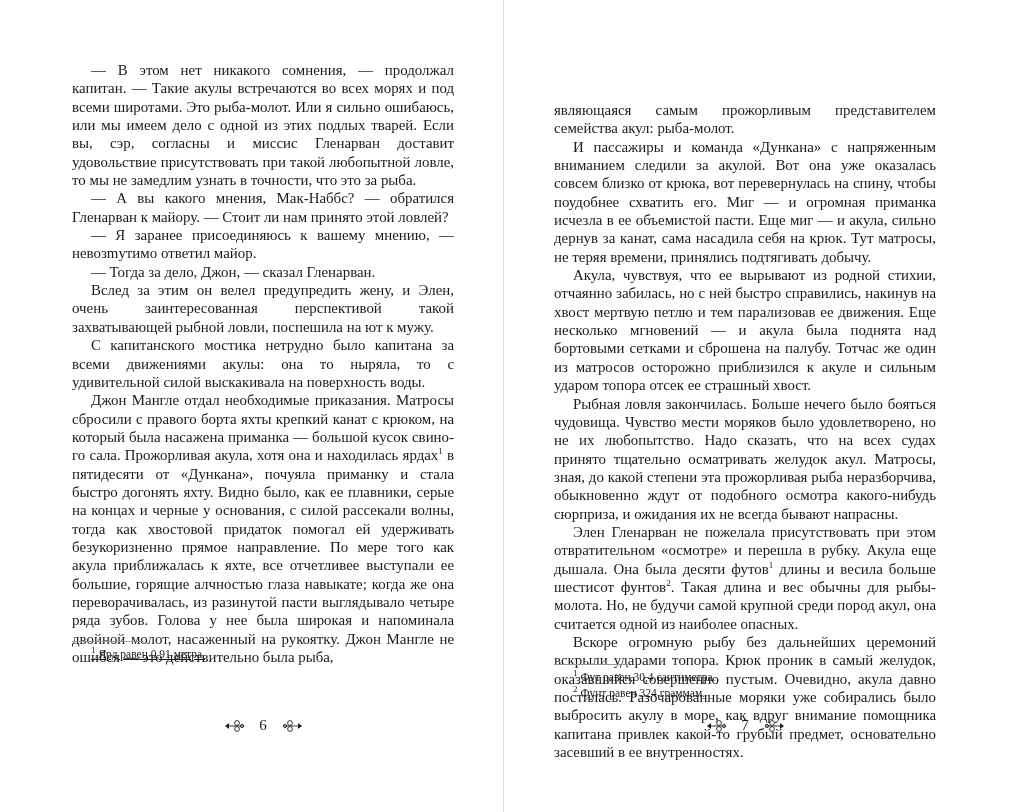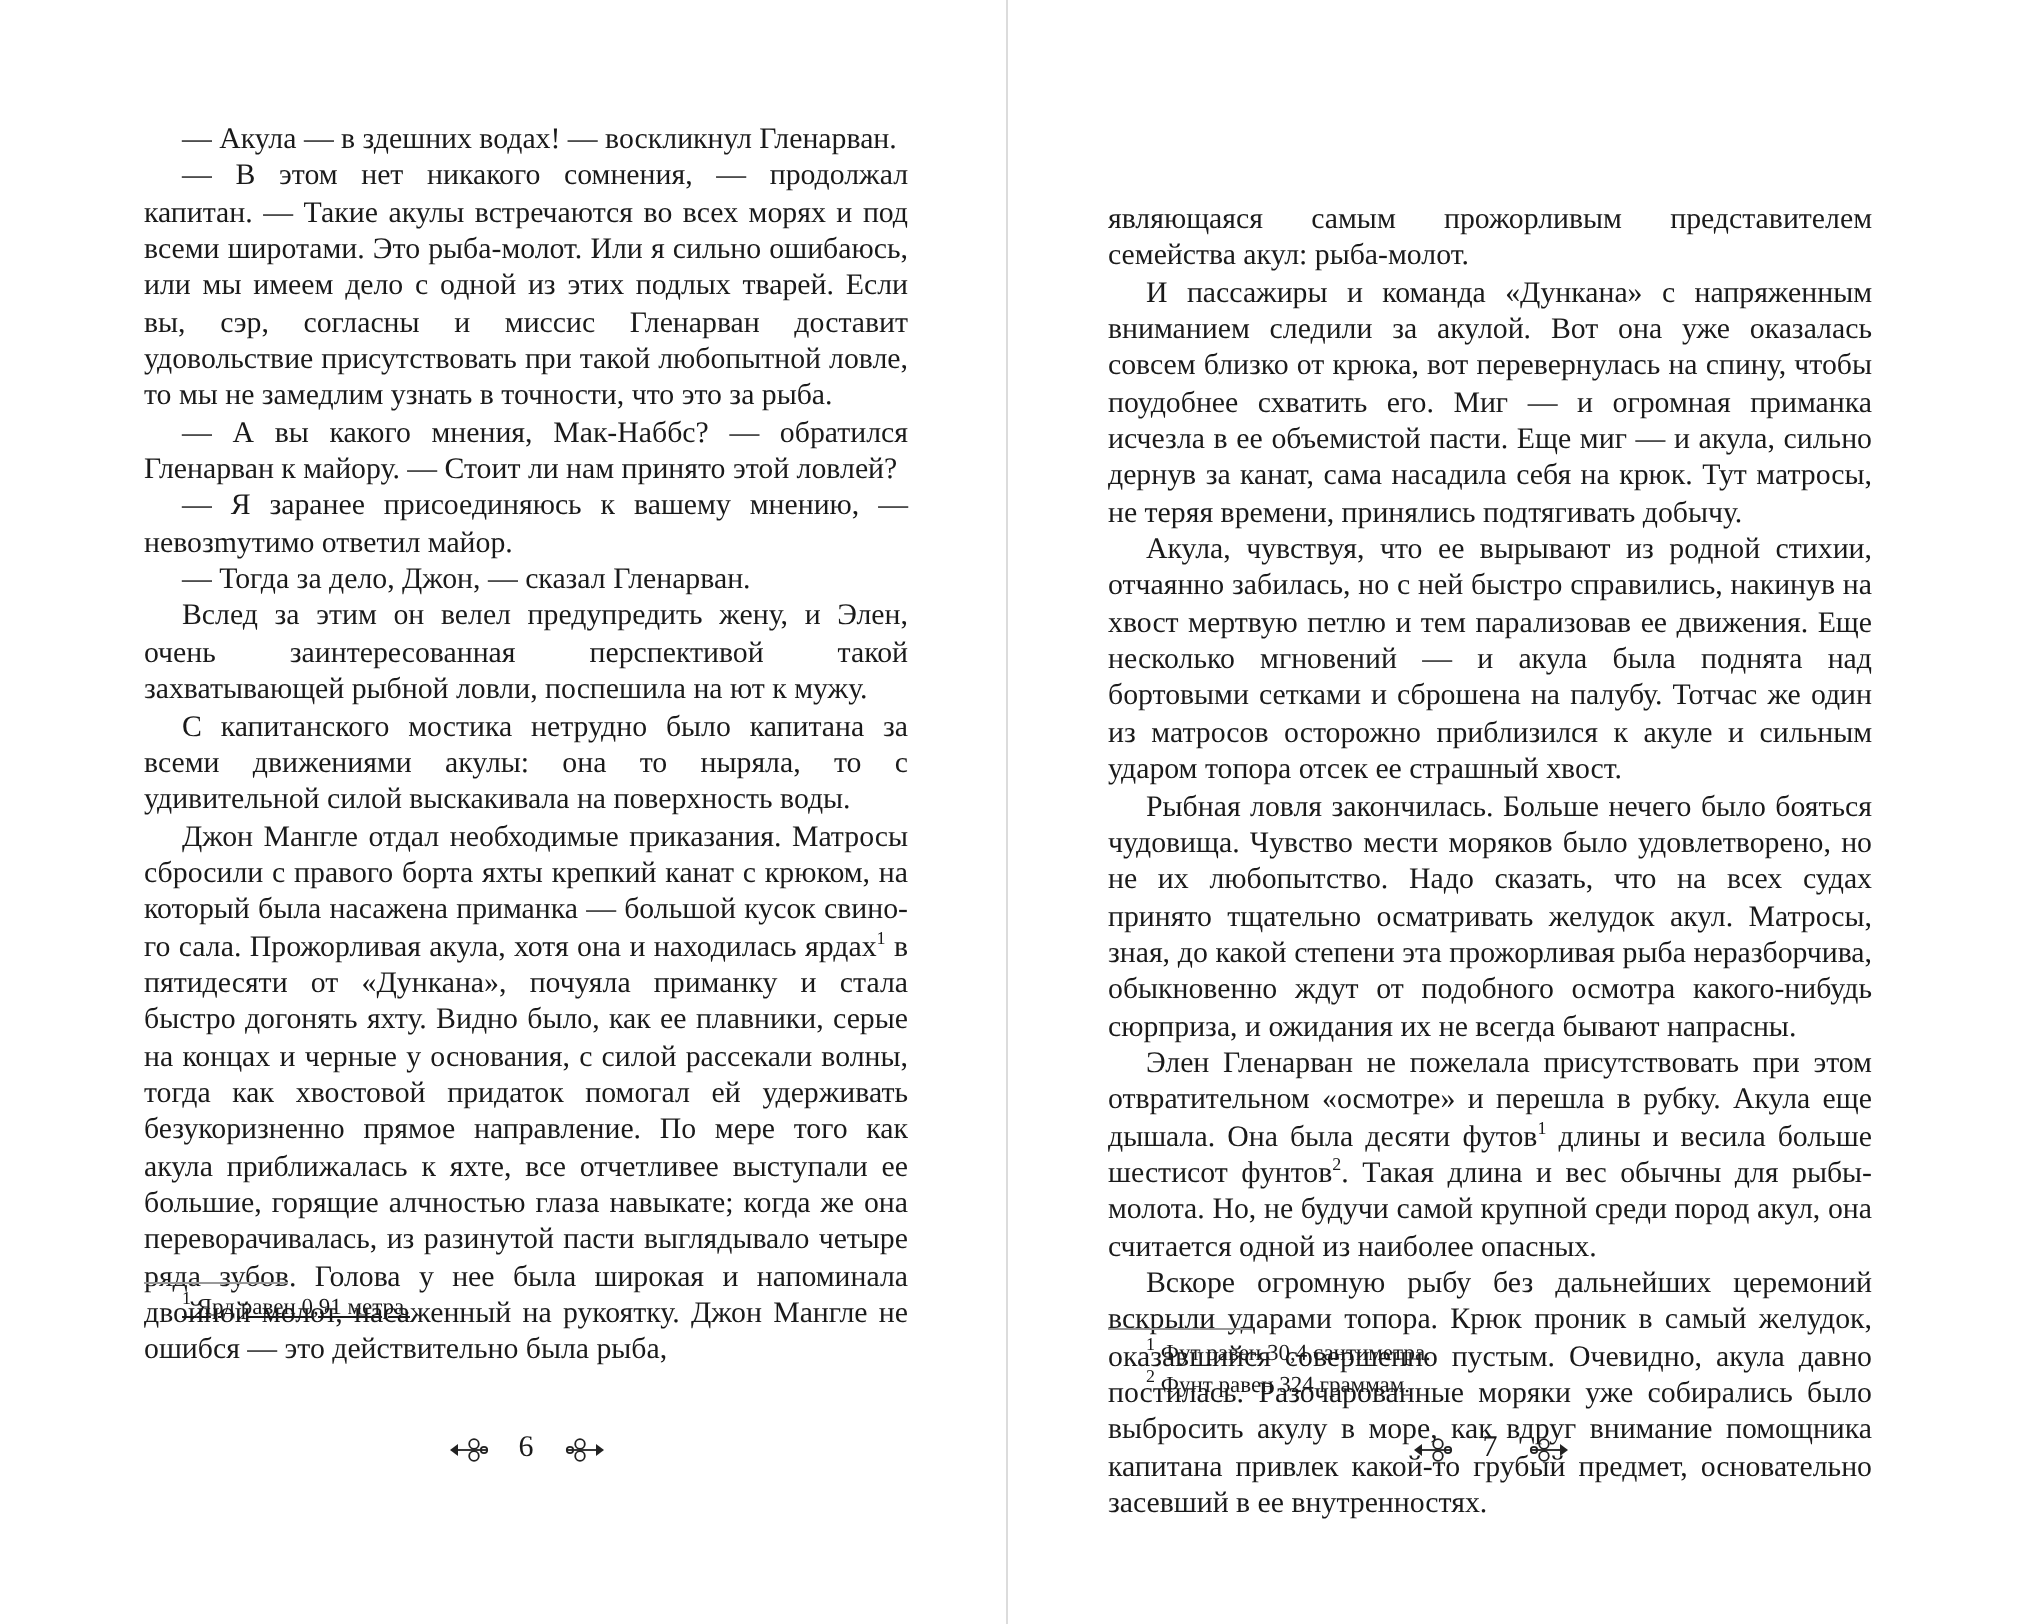--- a/index.html
+++ b/index.html
@@ -22,21 +22,20 @@
   .folio .num { display:inline-block; margin:0 10px; vertical-align:middle; }
 </style>
 </head>
 <body>
 
 <div class="spread">
   <div class="divider"></div>
 
   <div class="page left">
     <div class="text">
-      <p>— Акула — в здешних водах! — воскликнул Гленарван.</p>
       <p>— В этом нет никакого сомнения, — продолжал капитан. — Такие акулы встречаются во всех морях и под всеми широтами. Это рыба-молот. Или я сильно ошибаюсь, или мы имеем дело с одной из этих подлых тварей. Если вы, сэр, согласны и миссис Гленарван доставит удовольствие присутствовать при такой любопытной ловле, то мы не замедлим узнать в точности, что это за рыба.</p>
       <p>— А вы какого мнения, Мак-Наббс? — обратился Гленарван к майору. — Стоит ли нам принято этой ловлей?</p>
       <p>— Я заранее присоединяюсь к вашему мнению, — невоз­mутимо ответил майор.</p>
       <p>— Тогда за дело, Джон, — сказал Гленарван.</p>
       <p>Вслед за этим он велел предупредить жену, и Элен, очень заинтересованная перспективой такой захватывающей рыбной ловли, поспешила на ют к мужу.</p>
       <p>С капитанского мостика нетрудно было капитана за всеми движениями акулы: она то ныряла, то с удивительной силой выскакивала на поверхность воды.</p>
       <p><span>Джон Мангле отдал необходимые приказания. Матросы сбросили с правого борта яхты крепкий канат с крюком, на который была насажена приманка — большой кусок свино­го сала. Прожорливая акула, хотя она и находилась ярдах</span><sup>1</sup><span> в пятидесяти от «Дункана», почуяла приманку и стала быстро догонять яхту. Видно было, как ее плавники, серые на концах и черные у основания, с силой рассекали волны, тогда как хвостовой придаток помогал ей удерживать безукоризненно прямое направление. По мере того как акула приближалась к яхте, все отчетливее выступали ее большие, горящие алчностью глаза навыкате; когда же она переворачивалась, из разинутой пасти выглядывало четыре ряда зубов. Голова у нее была ши­рокая и напоминала двойной молот, насаженный на рукоят­ку. Джон Мангле не ошибся — это действительно была рыба,</span></p>
     </div>
   </div>
   <div class="footnotes" style="left:72px; top:641px;text-decoration:underline;">

